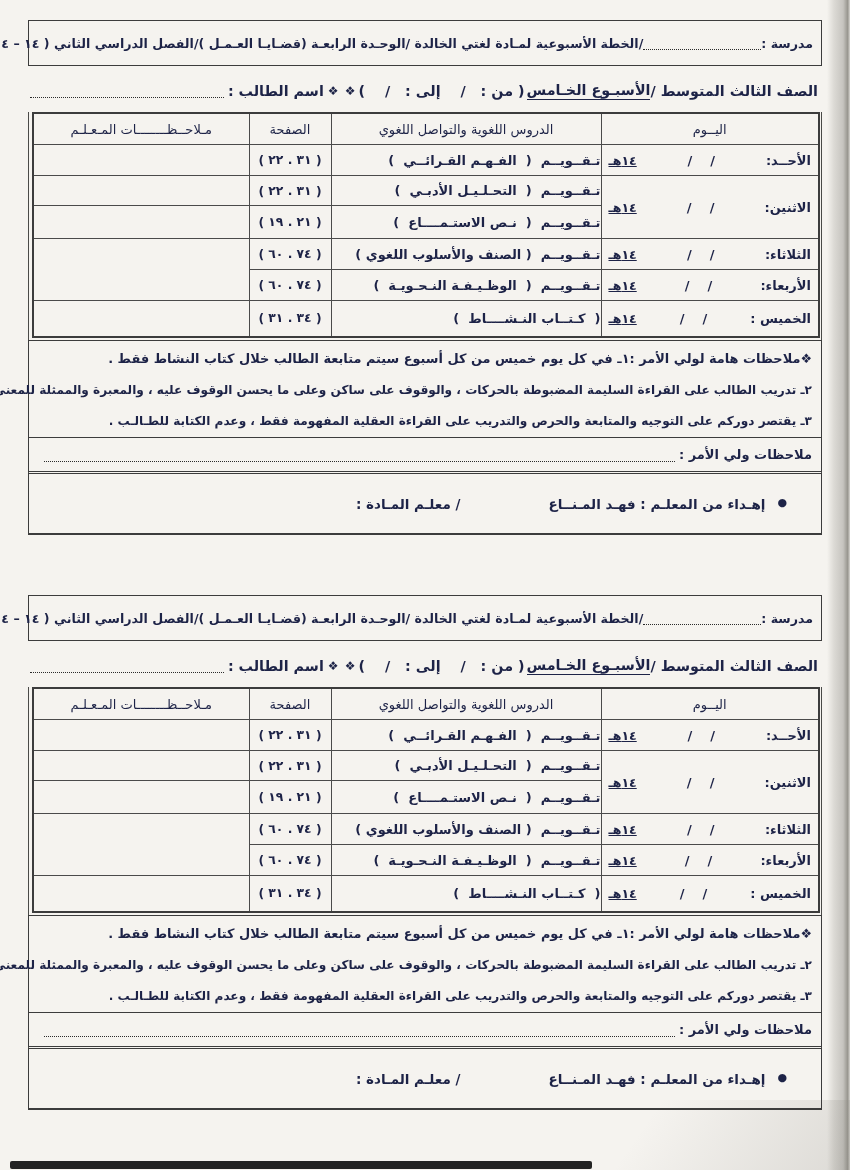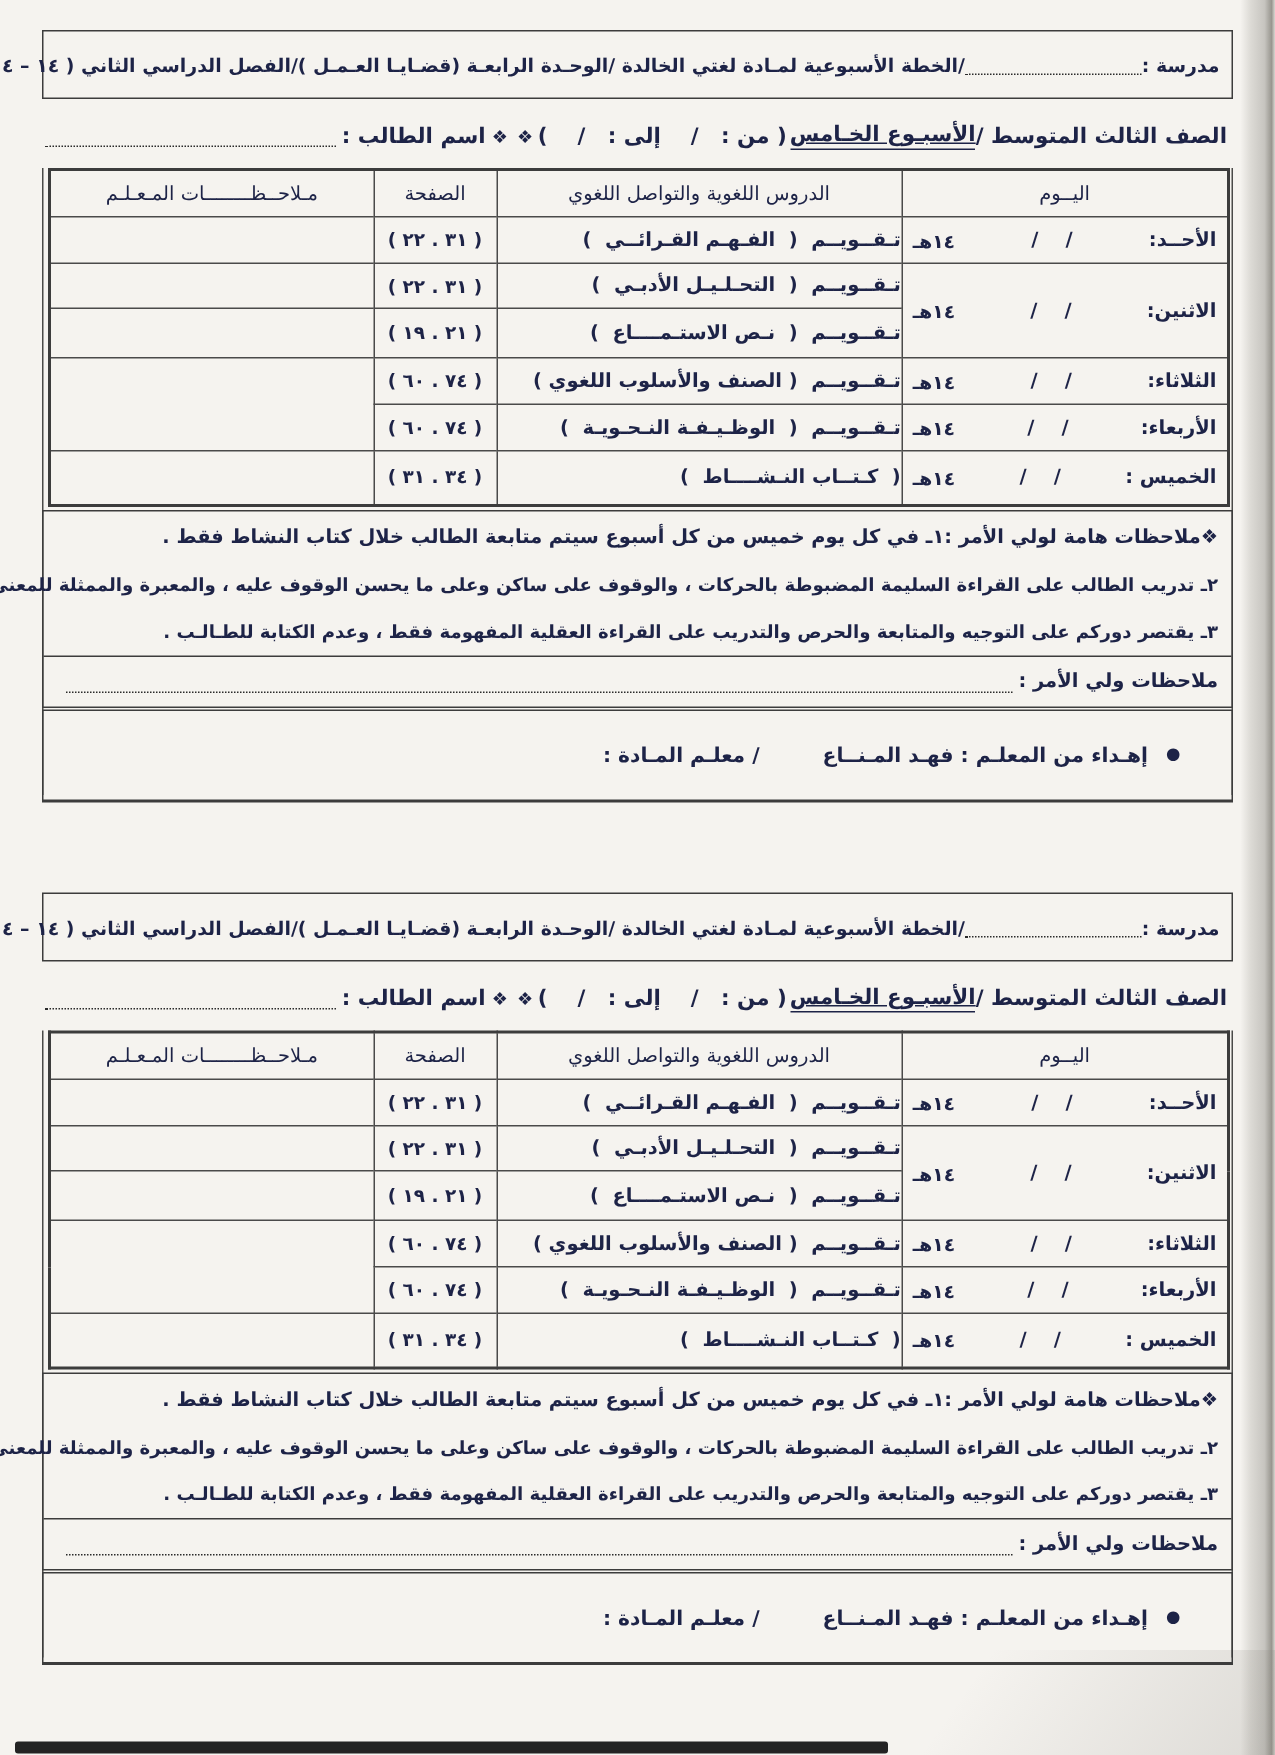--- a/index.html
+++ b/index.html
@@ -19,50 +19,50 @@
   
   .slip{position:absolute;left:30px;width:790px;height:512px;direction:rtl;font-weight:700;}
   .slip-a{top:20px;}
   .slip-b{top:595px;}
   .strip{position:absolute;top:0;left:-2px;right:-2px;height:44px;border:1.6px solid #3c3c3c;
     display:flex;align-items:center;padding:0 8px;font-size:12.6px;letter-spacing:0;white-space:nowrap;}
   .strip .dots{width:118px;flex:none;}
   .dots{border-bottom:1.6px dotted #2b2b2b;height:1px;transform:translateY(6px);}
   .class-line{position:absolute;top:55px;left:0;right:2px;height:32px;display:flex;align-items:center;
     font-size:14.3px;white-space:nowrap;}
-  .class-line .week{border-bottom:1.4px solid #1d2347;padding-bottom:1px;text-decoration:underline;}
+  .class-line .week{border-bottom:1.4px solid #1d2347;padding-bottom:1px;}
   .class-line .range{margin:16px 2px;}
   .class-line .stars{font-size:12px;letter-spacing:1px;margin-left:4px;}
   .class-line .fill{flex:1;margin-right:4px;}
   .body-sides{position:absolute;top:92px;bottom:2px;left:-2px;right:-2px;
     border-left:1.5px solid #4a4a48;border-right:1.5px solid #4a4a48;}
   table.plan{position:absolute;top:92px;left:2px;width:786px;border-collapse:collapse;
     table-layout:fixed;border:2px solid #3c3c3c;font-size:13px;}
   table.plan th,table.plan td{border:1px solid #4a4a4a;padding:0;vertical-align:middle;}
   table.plan th{height:30px;font-size:13px;font-weight:400;text-align:center;}
   tr.r1{height:31px;} tr.r2{height:30px;} tr.r3{height:33px;}
   tr.r4{height:30px;} tr.r5{height:30px;} tr.r6{height:36px;}
   td.vtop{vertical-align:top;}
   .day-flex{display:flex;justify-content:space-between;align-items:center;padding:0 7px;height:30px;}
-  .day-flex .yr{font-size:12.5px;}
+  .day-flex .yr{font-size:12.5px;text-decoration:underline;}
   td.lesson{text-align:right;padding-right:10px;font-size:13px;white-space:nowrap;}
   td.lesson.center{text-align:right;padding-right:0;}
   td.pagecell{text-align:center;font-size:12.3px;}
   .notes-box{position:absolute;top:320px;left:-2px;right:-2px;height:130px;border:1.6px solid #3c3c3c;
     display:flex;flex-direction:column;justify-content:flex-start;}
   .note-line{height:31px;display:flex;align-items:center;padding:0 9px;white-space:nowrap;}
   .note-line.first{font-size:12.9px;margin-top:2px;}
   .note-line.small{font-size:12.1px;}
   .parent-row{border-top:1.4px solid #3c3c3c;flex:1;display:flex;align-items:center;
     padding:0 9px;font-size:13px;margin-top:1px;}
   .parent-row .fill{flex:1;margin-right:4px;margin-left:6px;}
   .footer-box{position:absolute;top:453px;left:-2px;right:-2px;height:59px;border:1.6px solid #3c3c3c;
     border-bottom-width:2.5px;display:flex;align-items:center;padding:0 34px;font-size:13.5px;white-space:nowrap;}
   .footer-box .bullet{font-size:11px;margin-left:12px;transform:translateY(-1px);}
-  .footer-box .subject{margin-right:42px;}
+  .footer-box .subject{margin-right:88px;}
 </style>
 </head>
 <body>
 
 <div id="page">
   <div class="right-band"></div>
   <div class="corner-shade"></div>
   <div class="bottom-strip"></div>
 <div class="slip slip-a">
 

